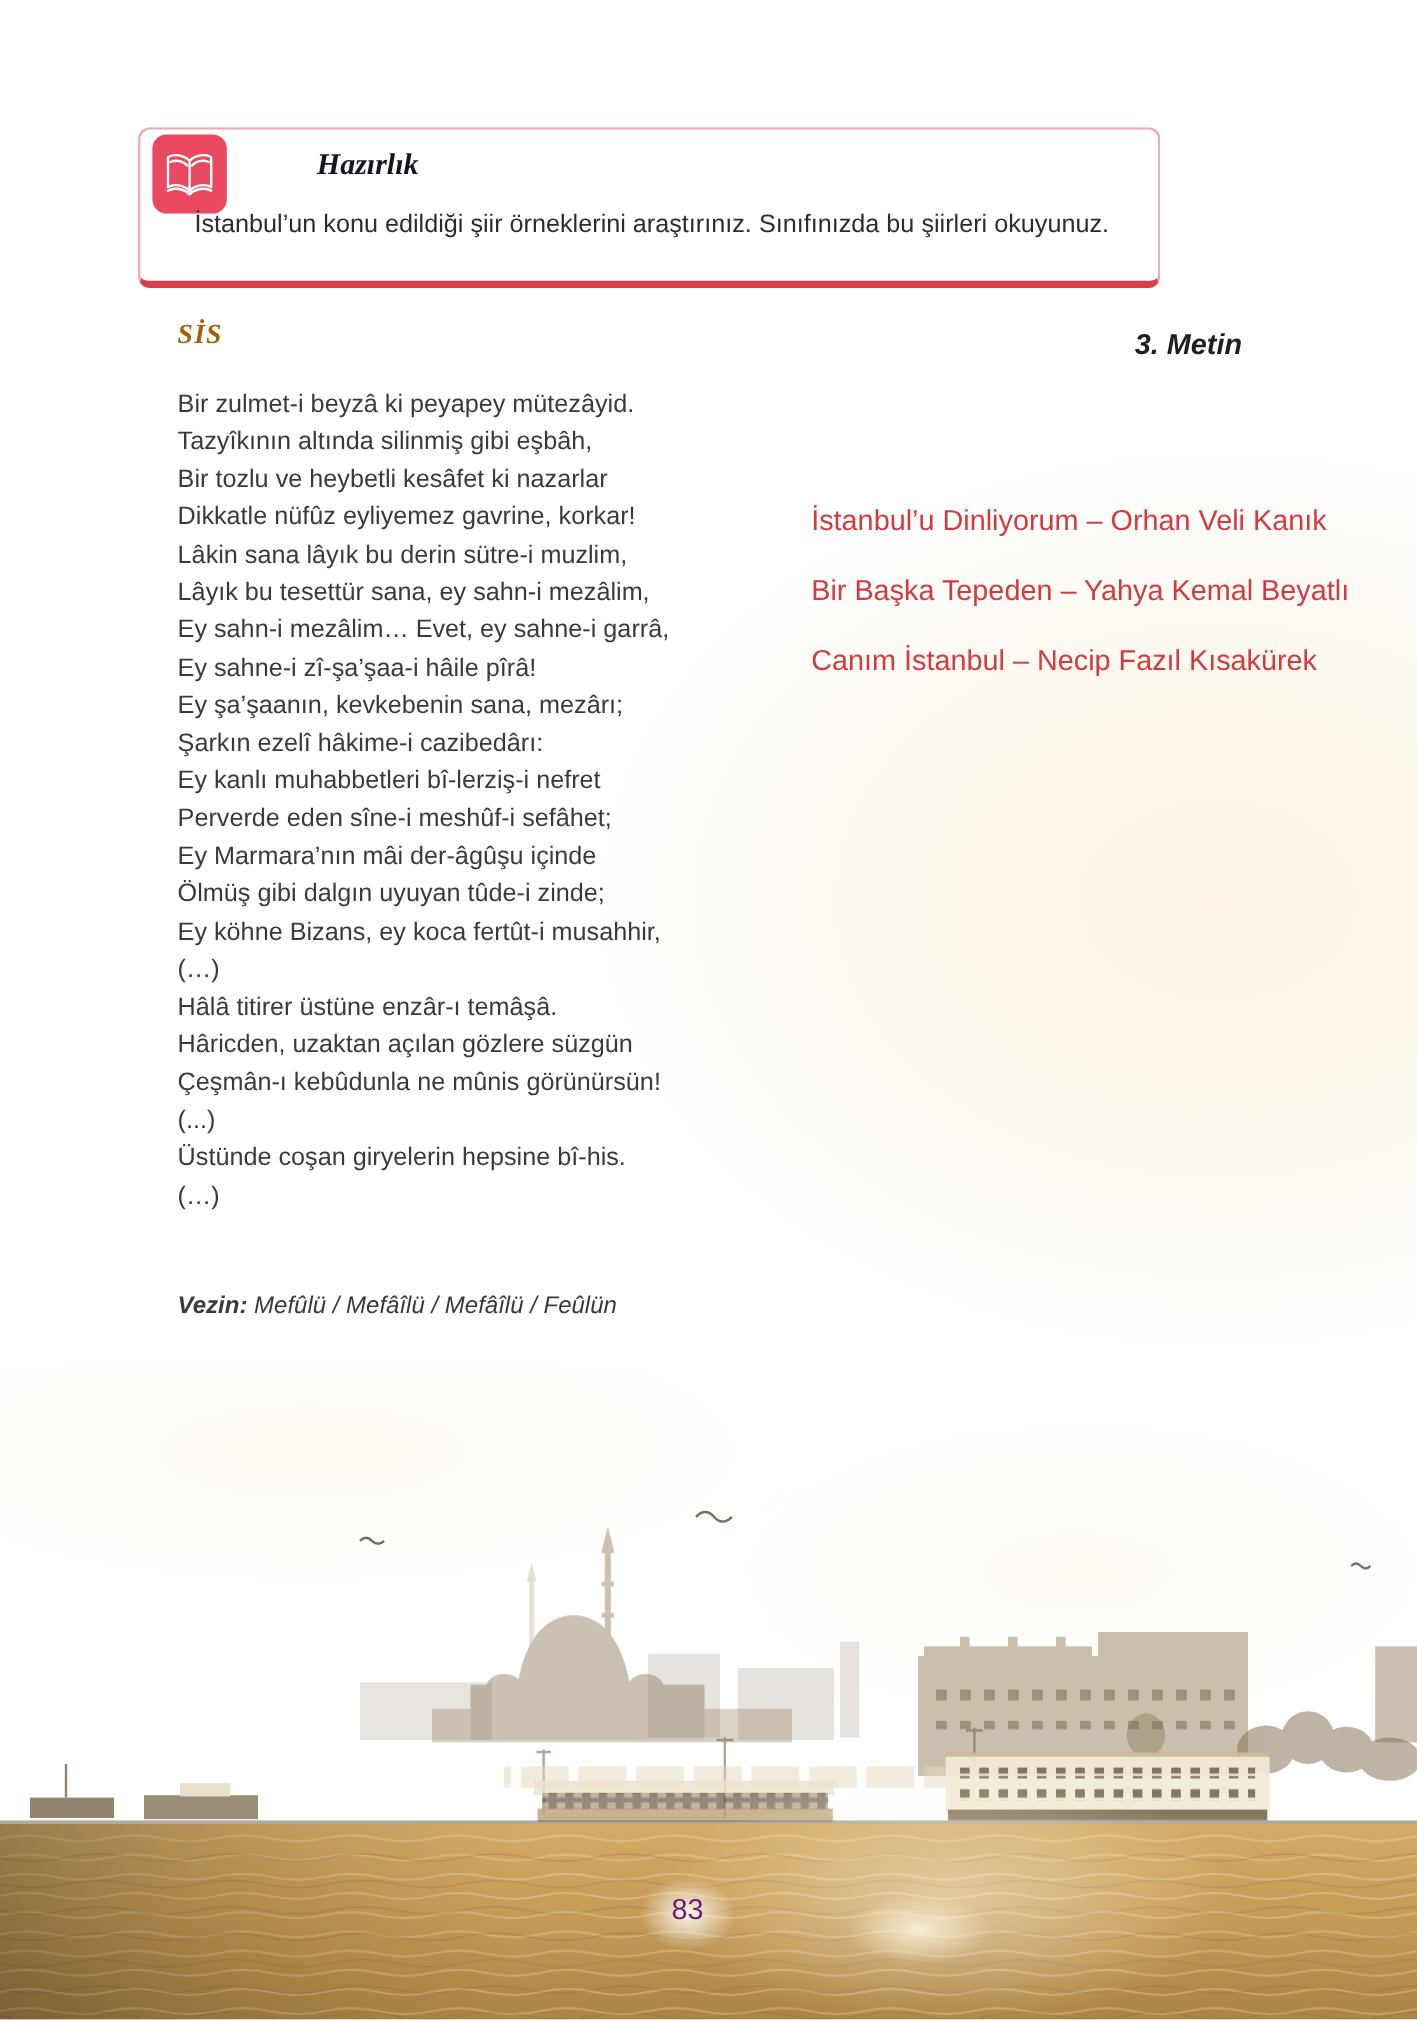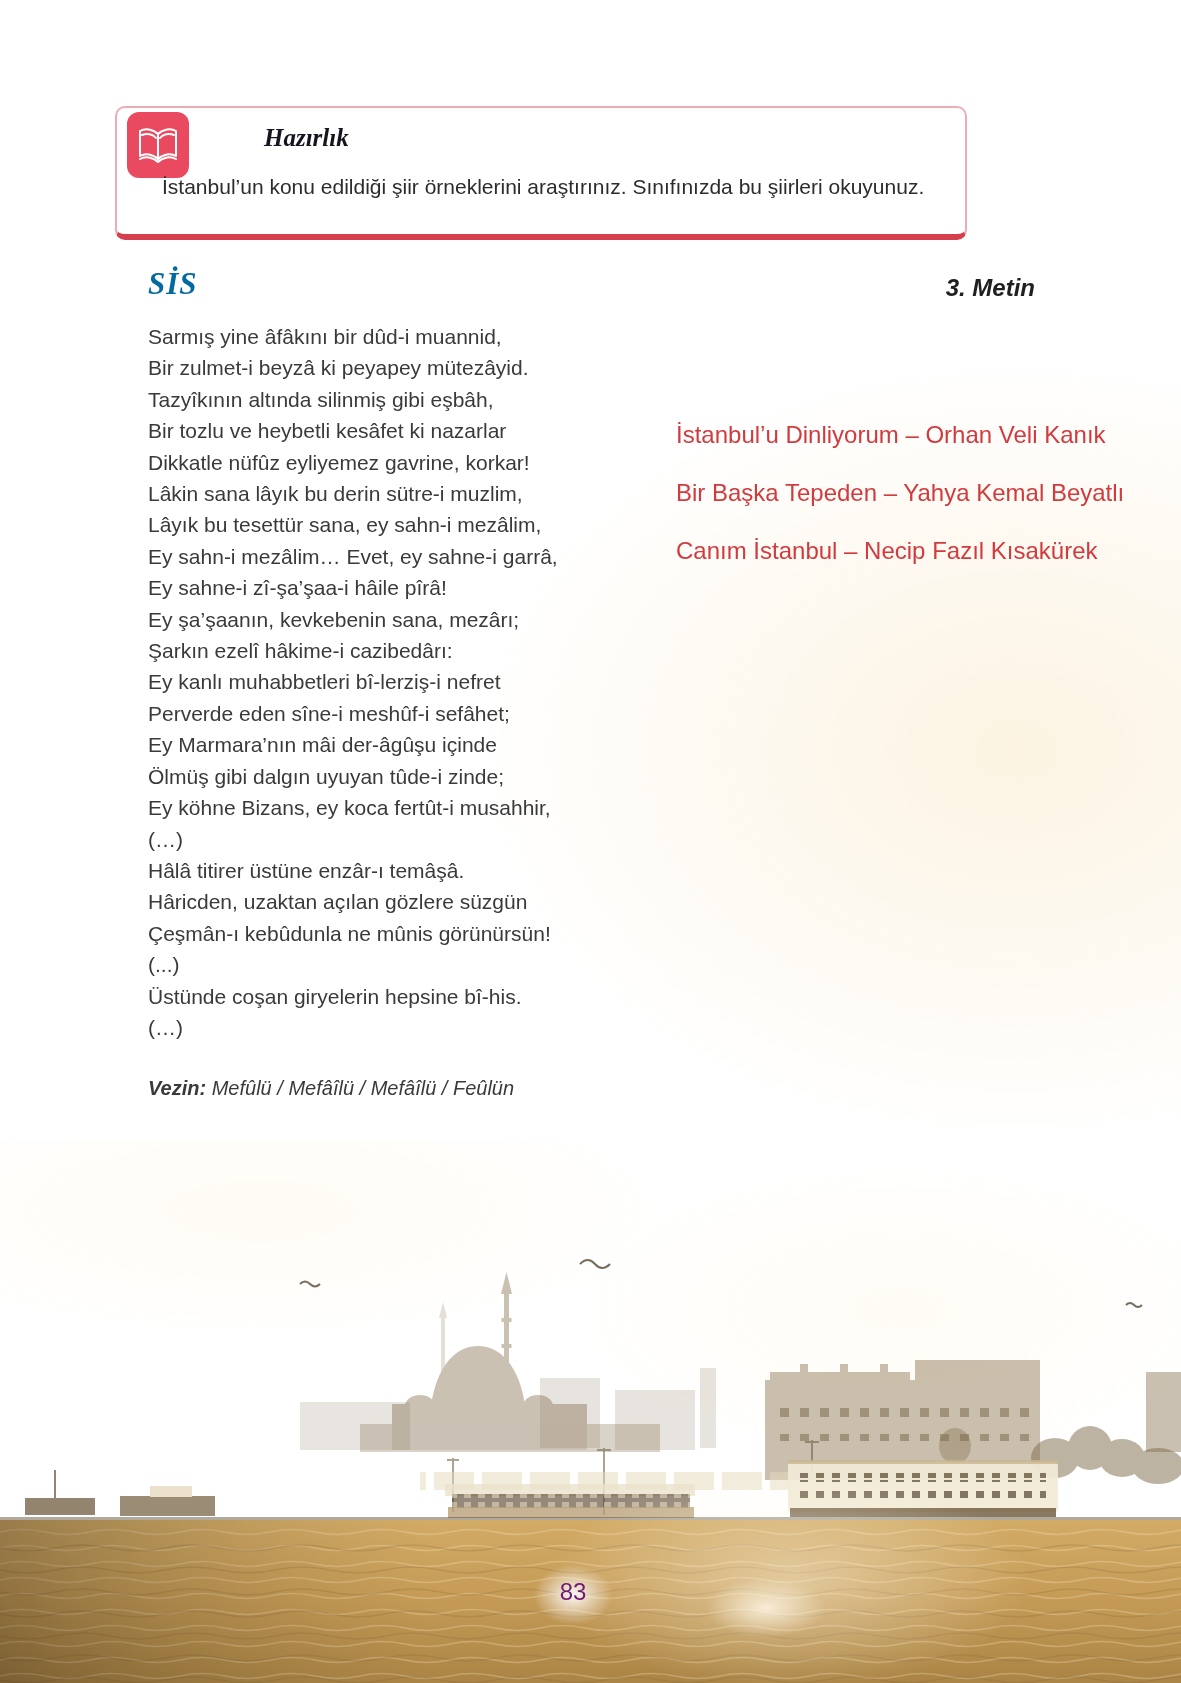--- a/index.html
+++ b/index.html
@@ -25,21 +25,21 @@
   #hazirlik-box{position:absolute;left:115px;top:106px;width:848px;height:126px;
     background:#fff;border:2px solid #ecacb4;border-bottom:6px solid #d6404e;border-radius:10px;}
   #hazirlik-icon{position:absolute;left:127px;top:112px;width:62px;height:66px;border-radius:12px;
     background:#e94a5f;display:flex;align-items:center;justify-content:center;}
   #hazirlik-title{position:absolute;left:232px;top:124px;font-family:"Liberation Serif",serif;
     font-style:italic;font-weight:bold;font-size:25px;color:#15151f;margin-left:32px;}
   #hazirlik-body{position:absolute;left:162px;top:175px;width:810px;font-size:21px;color:#2c2c2c;}
 
   
   #poem-title{position:absolute;left:148px;top:266px;font-family:"Liberation Serif",serif;
-    font-style:italic;font-weight:bold;font-size:31px;color:#0369a1;letter-spacing:1px;}
+    font-style:italic;font-weight:bold;font-size:23px;color:#a16207;letter-spacing:1px;}
   #metin-label{position:absolute;left:835px;top:274px;width:200px;text-align:right;
     font-weight:bold;font-style:italic;font-size:24px;color:#1f1f1f;}
   #poem-lines{position:absolute;left:148px;top:321px;width:540px;}
   .poem-line{font-size:21px;line-height:31.4px;color:#3a3a3a;white-space:nowrap;}
   #vezin-line{position:absolute;left:148px;top:1077px;font-size:20px;color:#3a3a3a;font-style:italic;}
   #vezin-line b{font-weight:bold;}
   #attribution{position:absolute;left:130px;top:1112px;width:487px;text-align:right;color:#3a3a3a;}
   #attribution .attr-line{font-size:19px;line-height:23px;white-space:nowrap;}
   #attr-author{font-weight:bold;}
   #attr-work{font-style:italic;}
@@ -77,21 +77,20 @@
       </g>
     </svg>
   </div>
   <div id="hazirlik-title">Hazırlık</div>
   <div id="hazirlik-body">İstanbul’un konu edildiği şiir örneklerini araştırınız. Sınıfınızda bu şiirleri okuyunuz.</div>
 
   <div id="poem-title">SİS</div>
   <div id="metin-label">3. Metin</div>
 
   <div id="poem-lines">
-      <div class="poem-line">Sarmış yine âfâkını bir dûd-i muannid,</div>
       <div class="poem-line">Bir zulmet-i beyzâ ki peyapey mütezâyid.</div>
       <div class="poem-line">Tazyîkının altında silinmiş gibi eşbâh,</div>
       <div class="poem-line">Bir tozlu ve heybetli kesâfet ki nazarlar</div>
       <div class="poem-line">Dikkatle nüfûz eyliyemez gavrine, korkar!</div>
       <div class="poem-line">Lâkin sana lâyık bu derin sütre-i muzlim,</div>
       <div class="poem-line">Lâyık bu tesettür sana, ey sahn-i mezâlim,</div>
       <div class="poem-line">Ey sahn-i mezâlim… Evet, ey sahne-i garrâ,</div>
       <div class="poem-line">Ey sahne-i zî-şa’şaa-i hâile pîrâ!</div>
       <div class="poem-line">Ey şa’şaanın, kevkebenin sana, mezârı;</div>
       <div class="poem-line">Şarkın ezelî hâkime-i cazibedârı:</div>

